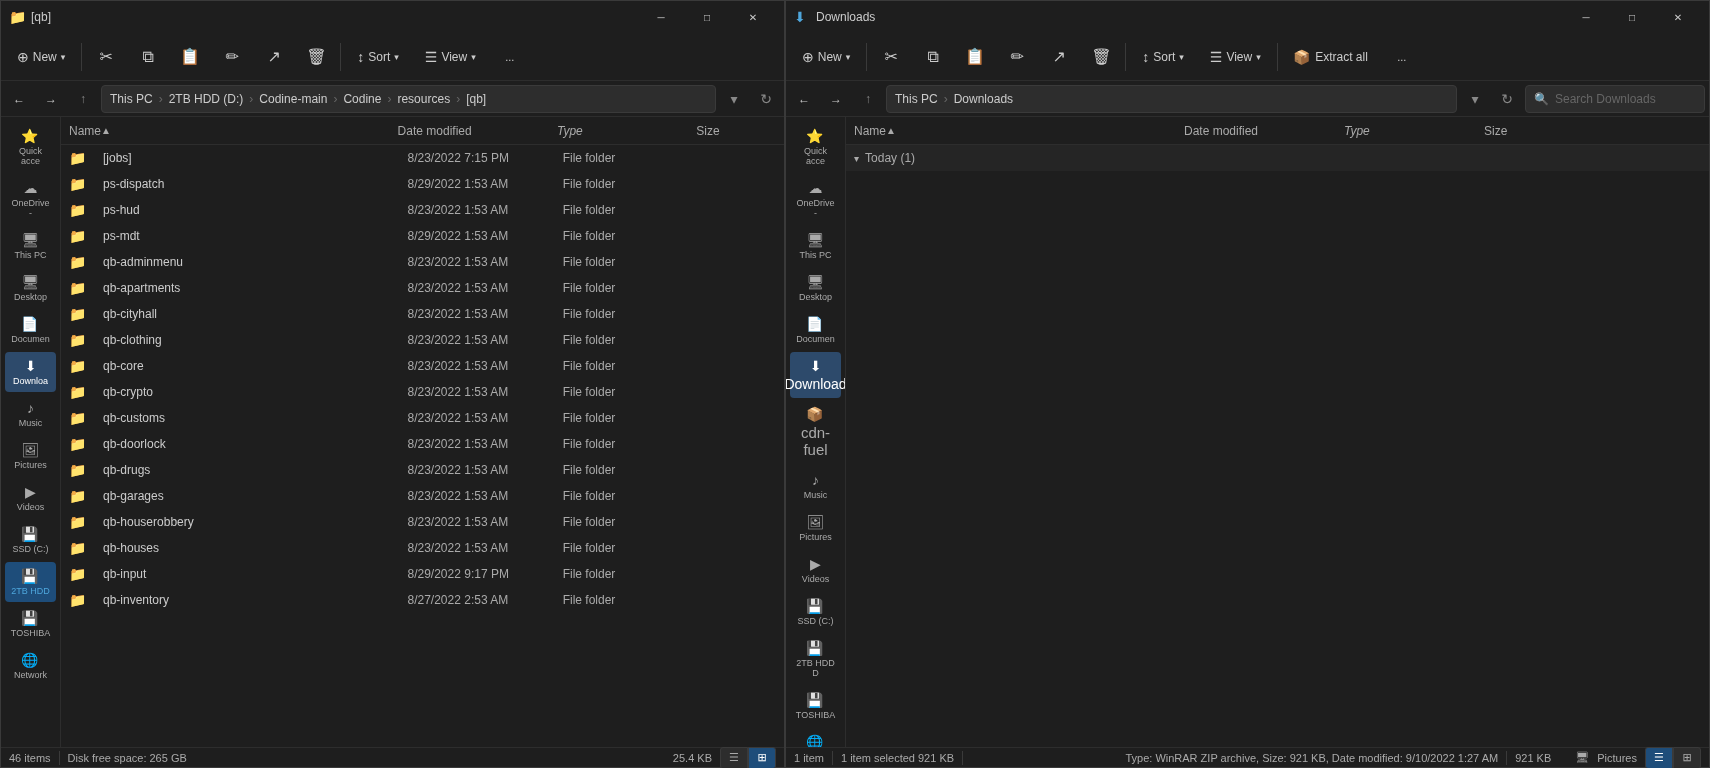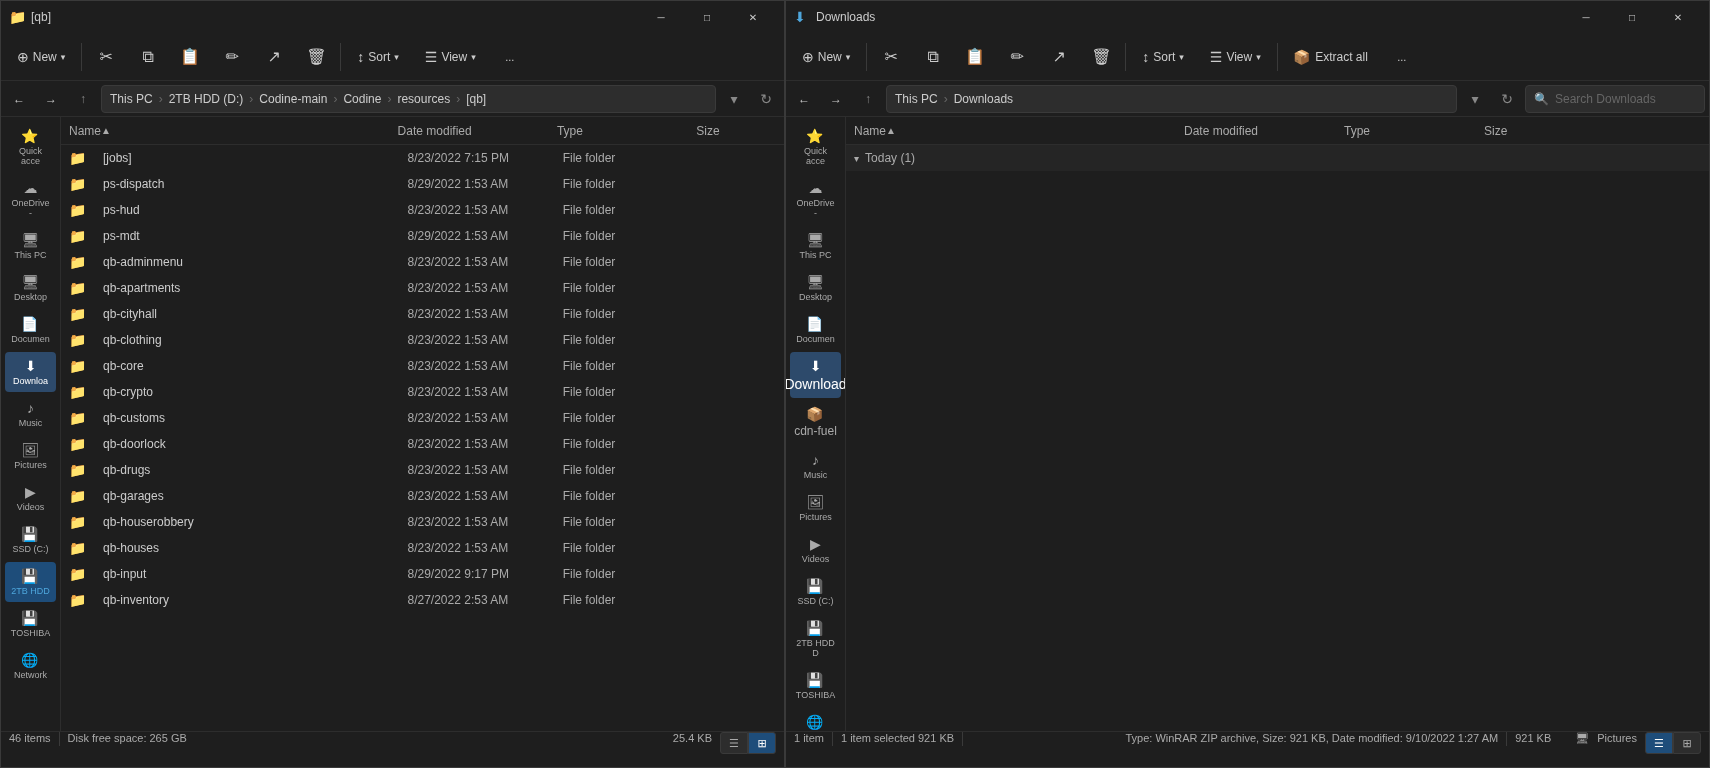--- a/index.html
+++ b/index.html
@@ -242,21 +242,21 @@
     .col-header {
       font-size: 12px;
       color: #aaa;
       cursor: pointer;
       user-select: none;
       display: flex;
       align-items: center;
     }
     .col-name { width: 330px; }
     .col-date { width: 160px; }
-    .col-type { width: 140px; }
+    .col-type { width: 140px; font-style: italic; }
     .col-size { width: 80px; }
     .col-sort-arrow { font-size: 10px; }
     .file-list {
       flex: 1;
       overflow-y: auto;
       background: #1e1e1e;
     }
     .file-list::-webkit-scrollbar { width: 8px; }
     .file-list::-webkit-scrollbar-track { background: #1e1e1e; }
     .file-list::-webkit-scrollbar-thumb { background: #3a3a3a; border-radius: 4px; }
@@ -283,21 +283,22 @@
       overflow: hidden;
       text-overflow: ellipsis;
     }
     .file-cell.name { width: 314px; margin-left: 12px; }
     .file-cell.date { width: 160px; color: #aaa; }
     .file-cell.type { width: 140px; color: #aaa; }
     .file-cell.size { width: 80px; color: #aaa; text-align: right; }
     
     .status-bar {
       display: flex;
-      height: 36px;
+      align-items: center;
+      height: 20px;
       background: #1e1e1e;
       border-top: 1px solid #2d2d2d;
       padding: 0 8px;
       font-size: 11px;
       color: #aaa;
       flex-shrink: 0;
       gap: 8px;
     }
     .status-divider {
       width: 1px;
@@ -756,21 +757,21 @@
         <div class="sidebar-item">
           <span class="si-icon">📄</span>
           <span style="font-size:9px;color:#aaa">Documen</span>
         </div>
         <div class="sidebar-item active">
           <span class="si-icon">⬇</span>
           <span style="font-size:14px;color:#fff">Download</span>
         </div>
         <div class="sidebar-item">
           <span class="si-icon">📦</span>
-          <span style="font-size:12px;color:#aaa">cdn-fuel</span>
+          <span style="font-size:15px;color:#aaa">cdn-fuel</span>
         </div>
         <div class="sidebar-item">
           <span class="si-icon">♪</span>
           <span style="font-size:9px;color:#aaa">Music</span>
         </div>
         <div class="sidebar-item">
           <span class="si-icon">🖼</span>
           <span style="font-size:9px;color:#aaa">Pictures</span>
         </div>
         <div class="sidebar-item">

